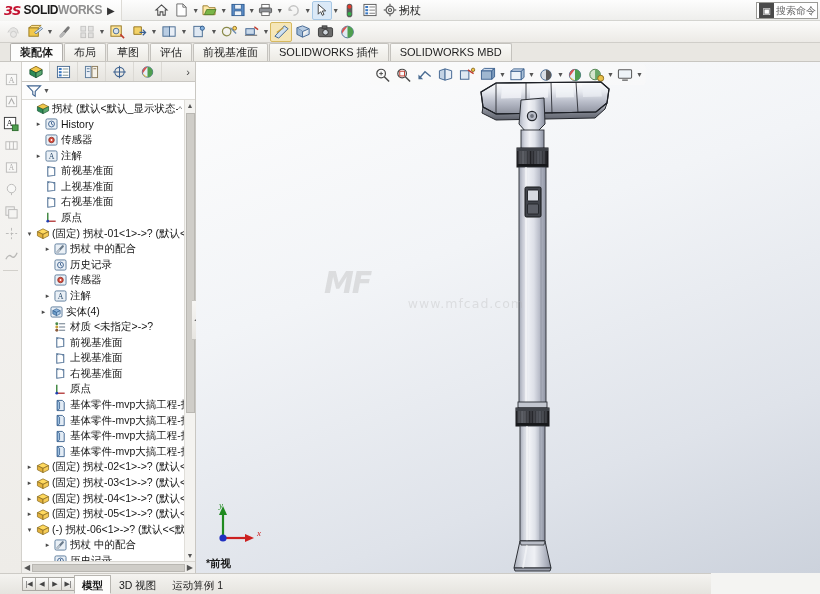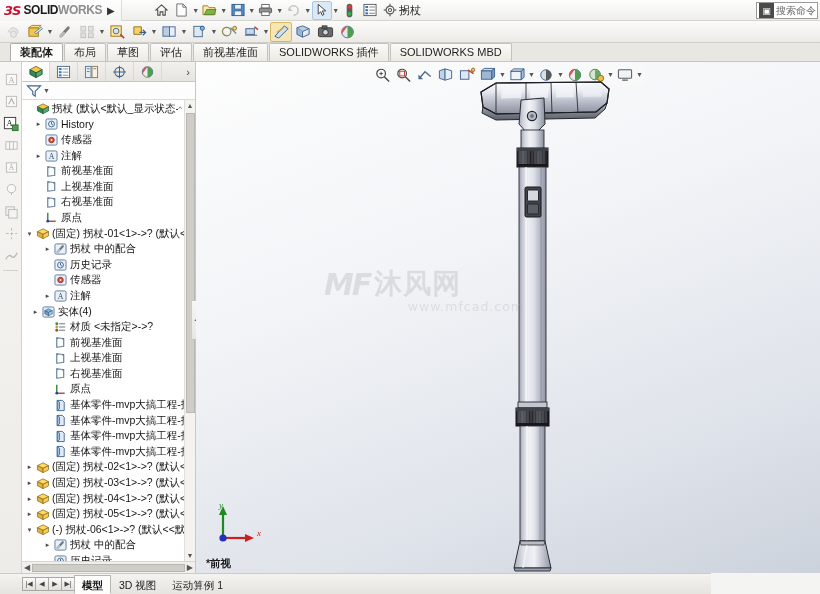--- a/index.html
+++ b/index.html
@@ -660,21 +660,21 @@
           <div class="row" style="padding-left: 20px;">
             <span class="exp">▸</span>
             <span class="ticon">
               <svg width="13" height="12" viewBox="0 0 14 13">
                 <rect x="1" y="1" width="12" height="11" rx="1.5" fill="#eaf0f6" stroke="#5a7a9a" stroke-width="1"></rect>
                 <text x="7" y="9.8" font-size="8.5" text-anchor="middle" fill="#2a4a6a" font-family="Liberation Serif, serif">A</text>
               </svg>
             </span>
             <span class="tlabel">注解</span>
           </div>
-          <div class="row" style="padding-left: 8px;">
+          <div class="row" style="padding-left: 16px;">
             <span class="exp">▸</span>
             <span class="ticon">
               <svg width="13" height="12" viewBox="0 0 14 13">
                 <rect x="1" y="1" width="12" height="11" rx="1.5" fill="#eaf0f6" stroke="#5a7a9a" stroke-width="1"></rect>
                 <path d="M3 5 L7 3 L11 5 L7 7 Z" fill="#8ab4dd" stroke="#2f5b8c" stroke-width=".7"></path>
                 <path d="M3 5 V8.5 L7 10.5 V7 Z" fill="#6a9cc9" stroke="#2f5b8c" stroke-width=".7"></path>
                 <path d="M11 5 V8.5 L7 10.5 V7 Z" fill="#a7c8e7" stroke="#2f5b8c" stroke-width=".7"></path>
               </svg>
             </span>
             <span class="tlabel">实体(4)</span>
@@ -1073,21 +1073,20 @@
         <path d="M324 479 L349 479 L355 506 L318 506 Z" fill="url(#foot)" stroke="#2b2e34" stroke-width="1"></path>
         <path d="M324 479 L349 479 L348 483 L325 483 Z" fill="#b8bcc6" stroke="#2b2e34" stroke-width="0.8"></path>
         <path d="M318 506 L355 506 L354 509 L319 509 Z" fill="#9ba0ac" stroke="#26292f" stroke-width="0.9"></path>
         <line x1="331" y1="483" x2="327" y2="506" stroke="#ffffff" stroke-width="1.8" opacity="0.5"></line>
       </g>
     </svg>
 
     <div class="watermark">
       <div class="wm-top">
         <span class="wm-mf">MF</span>
-        <span class="wm-cn">沐风网</span>
       </div>
       <div class="wm-url">www.mfcad.com</div>
     </div>
 
     <div class="triad">
       <svg width="50" height="46" viewBox="0 0 50 46">
         <line x1="9" y1="37" x2="9" y2="11" stroke="#1f8a1f" stroke-width="2.2"></line>
         <path d="M9 5 L13 14 H5 Z" fill="#1f8a1f"></path>
         <line x1="9" y1="37" x2="34" y2="37" stroke="#cc2020" stroke-width="2.2"></line>
         <path d="M40 37 L31 41 V33 Z" fill="#cc2020"></path>

